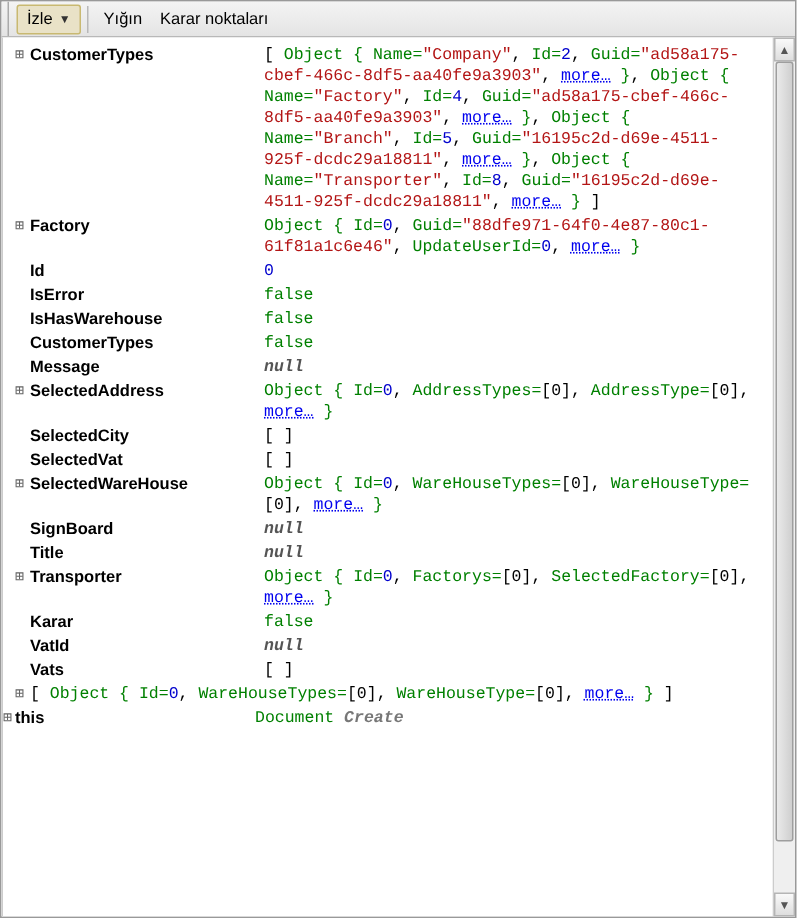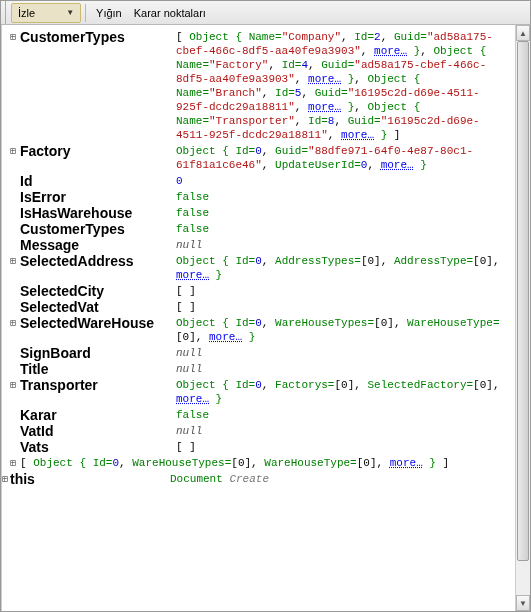--- a/index.html
+++ b/index.html
@@ -34,21 +34,20 @@
     align-items: center;
     padding: 2px 6px;
     color: #000;
     cursor: default;
     height: 20px;
   }
   .toolbar .tool-btn.selected {
     background: #e9e2c7;
     border: 1px solid #c9b971;
     border-radius: 2px;
-    gap: 27px;
   }
   .toolbar .dropdown-arrow {
     margin-left: 4px;
     font-size: 8px;
     color: #333;
   }
   .toolbar .vsep {
     width: 1px;
     height: 18px;
     background: #b8b8b8;
@@ -110,37 +109,37 @@
   }
   .expander {
     cursor: default;
   }
   .name-cell {
     flex: 0 0 156px;
     font-weight: bold;
     color: #000;
     padding-right: 6px;
     word-break: break-word;
-    font-size: 14px;
+    font-size: 11px;
   }
   .value-cell {
     flex: 1 1 auto;
     font-family: Consolas, "Courier New", monospace;
     font-size: 11px;
     color: #000;
     word-break: break-word;
     padding-right: 4px;
   }
 
   
   .g { color: #008000; }           
   .r { color: #b31515; }           
   .b { color: #0000cd; }           
   .m { color: #555; }              
-  .it { font-style: italic; }      
+  .it { font-style: italic; font-weight: bold; }      
   .gray { color: #777; }
   .mlink { color: #0000ee; text-decoration: underline; text-decoration-style: dotted; }
 </style>
 </head>
 <body>
 
 <div class="toolbar">
   <div class="sep-head"></div>
   <div class="tool-btn selected">
     <span>İzle</span>

